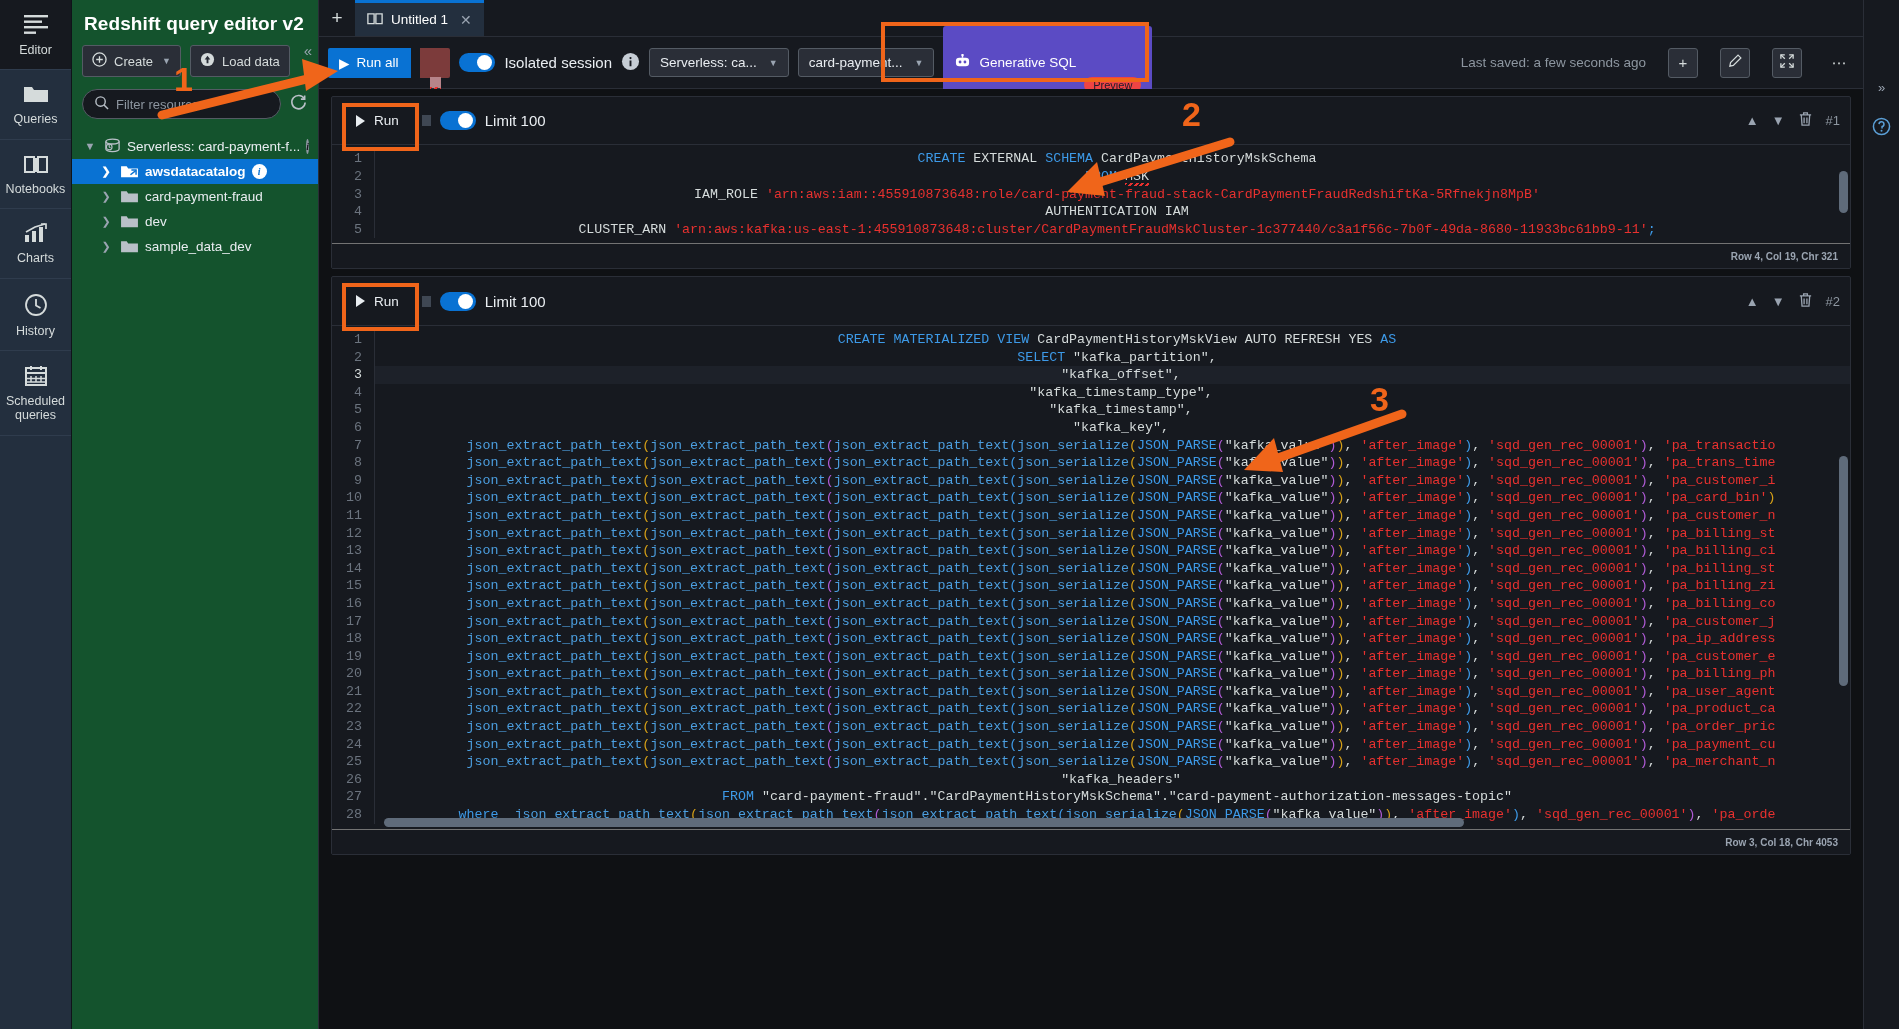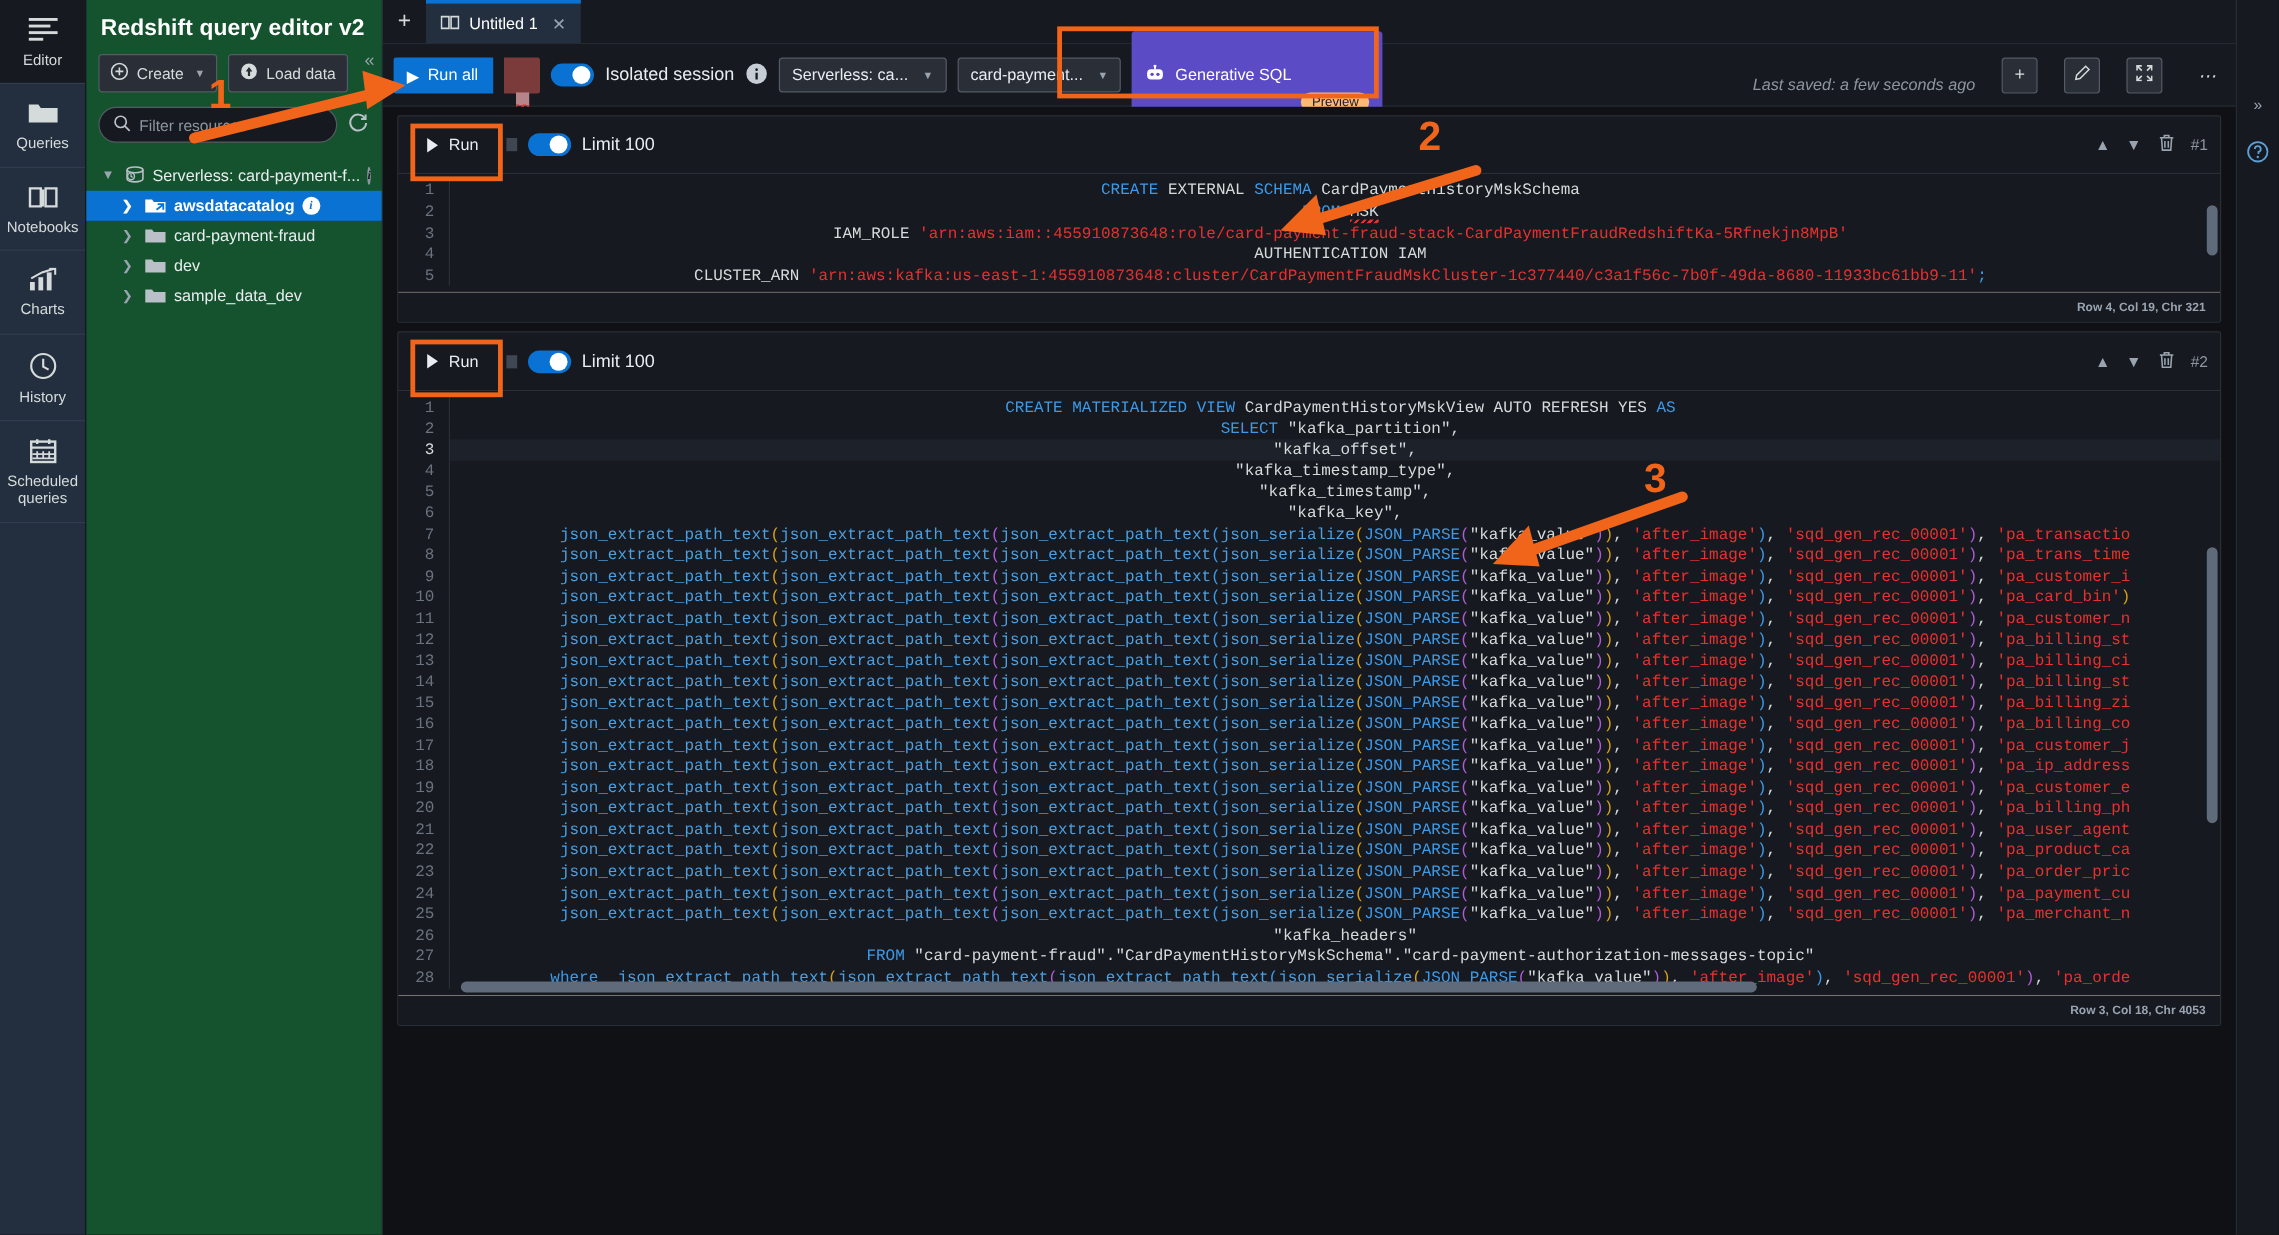--- a/index.html
+++ b/index.html
@@ -120,23 +120,23 @@
     background:#2a2e37; border:1px solid #545b64; border-radius:3px; color:#e9edf1;
     font-size:13.5px; padding:6px 10px; display:flex; align-items:center; gap:12px;
     cursor:pointer; white-space:nowrap;
   }
   .sel-box .caret{ color:#9aa4b1; font-size:9px;}
   .genbtn{
     background:#5b4bc4; border:0; border-radius:3px; color:#fff; font-size:13.5px;
     padding:7px 11px; display:flex; align-items:center; gap:8px; cursor:pointer;
   }
   .pill{
-    background:#fdba74; color:#1b1b2c; border-radius:11px; font-size:11px; padding:2px 9px;margin-top:44px;
-  }
-  .tb-right{ margin-left:auto; display:flex; align-items:flex-end; gap:22px;font-style:italic;}
+    background:#ef4444; color:#1b1b2c; border-radius:11px; font-size:11px; padding:2px 9px;margin-top:44px;
+  }
+  .tb-right{ margin-left:auto; display:flex; align-items:center; gap:22px;}
   .saved{ color:#8d96a0; font-size:13.5px;}
   .iconbtn{
     width:30px;height:30px;border:1px solid #545b64;border-radius:3px;background:#2a2e37;
     display:flex;align-items:center;justify-content:center;color:#d5dbdb;cursor:pointer;font-size:15px;
   }
   .iconbtn.plain{ border:0; background:transparent; }
 
   
   .ann-box{ position:absolute; border:4px solid #f0651a; pointer-events:none; z-index:30;}
   .ann-num{

